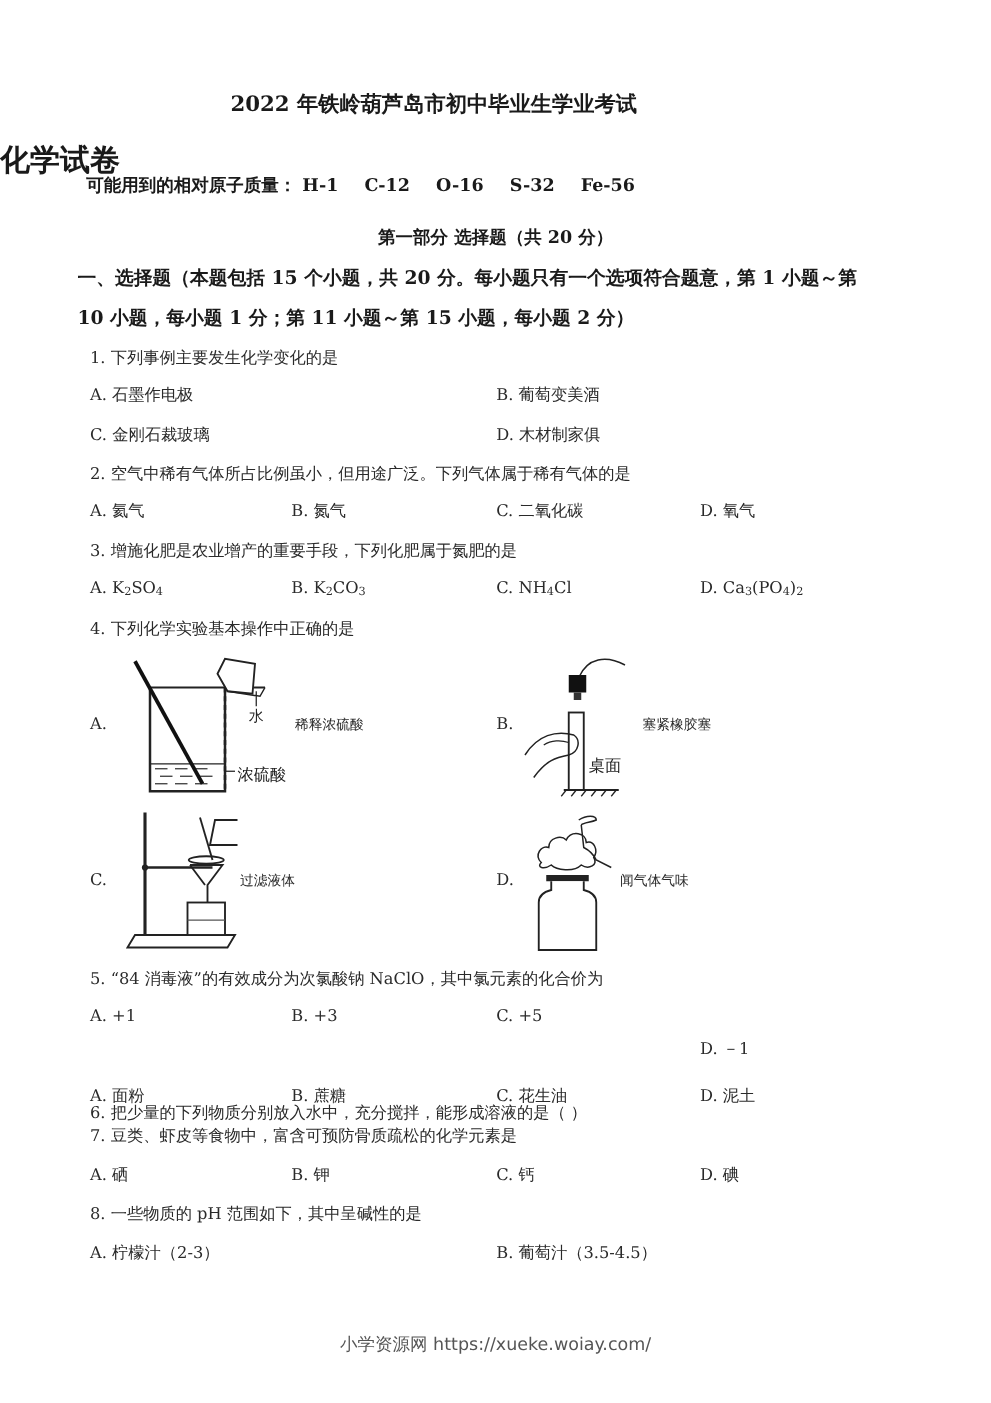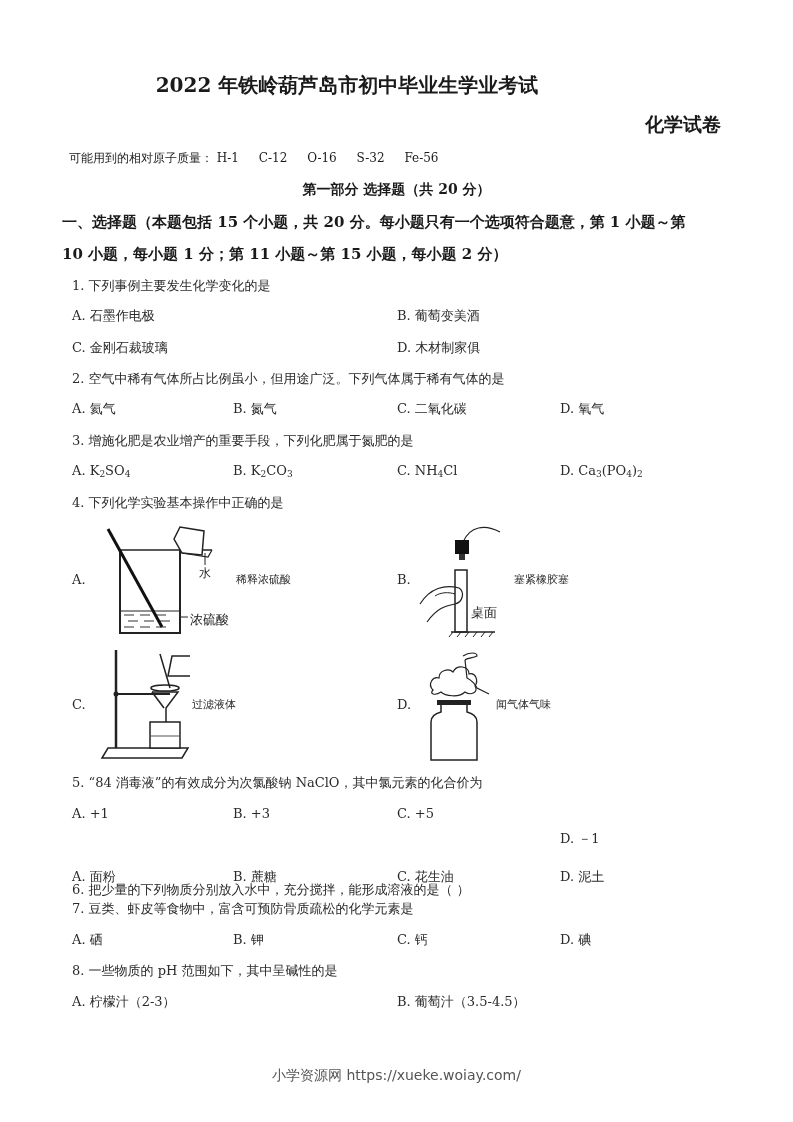--- a/index.html
+++ b/index.html
@@ -1,21 +1,21 @@
 <!DOCTYPE html>
 <html><head>
 <meta charset="utf-8">
 <style>
   html, body { margin: 0; padding: 0; background: #ffffff; }
   body { width: 793px; height: 1122px; position: relative; overflow: hidden;
          font-family: "DejaVu Serif", "Liberation Serif", serif; color: #1a1a1a; }
   .abs { position: absolute; white-space: nowrap; }
-  .title1 { top: 72px; left: 0; width: 694px; text-align: center; font-size: 20px; font-weight: bold; letter-spacing: 0px; }
-  .title2 { top: 112px; left: 0; width: 721px; text-align: right; font-size: 19px; font-weight: bold; }
-  .masses { top: 150px; left: 69px; font-size: 12px; font-weight: normal; }
+  .title1 { top: 72px; left: 0; width: 694px; text-align: center; font-size: 17px; font-weight: bold; letter-spacing: 0px; }
+  .title2 { top: 112px; left: 0; width: 721px; text-align: left; font-size: 24px; font-weight: bold; }
+  .masses { top: 140px; left: 69px; font-size: 14px; font-weight: bold; }
   .masses .vals span { margin-right: 16px; }
   .partone { top: 181px; left: 0; width: 793px; text-align: center; font-size: 14px; font-weight: bold; }
   .sect { left: 62px; font-size: 15px; font-weight: bold; }
   .q { left: 72px; font-size: 13px; color: #2a2a2a; }
   .opt { font-size: 13px; color: #2a2a2a; }
   sub { font-size: 9px; vertical-align: -2px; }
   .fig { position: absolute; }
   .figlabel { font-size: 11px; color: #2a2a2a; }
   .footer { top: 1067px; left: 0; width: 793px; text-align: center; font-size: 14px; color: #555;
             font-family: "DejaVu Sans", "Liberation Sans", sans-serif; }

